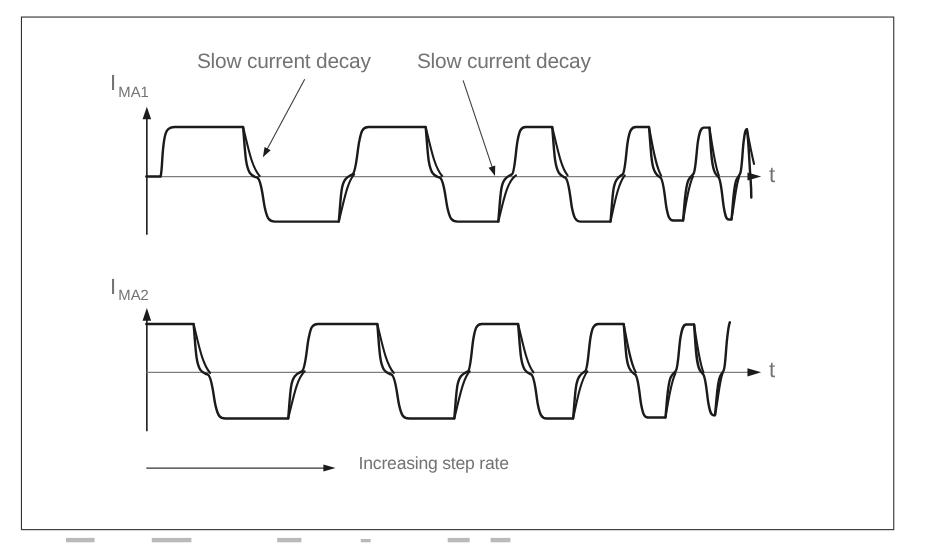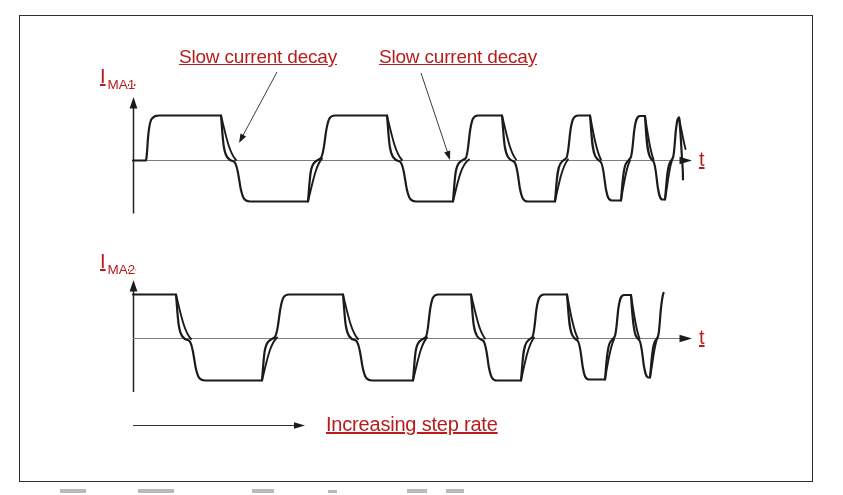--- a/index.html
+++ b/index.html
@@ -1,26 +1,26 @@
 <!DOCTYPE html>
 <html><head>
 <meta charset="utf-8">
 <style>
   html,body{margin:0;padding:0;background:#ffffff;}
   body{width:843px;height:495px;position:relative;overflow:hidden;
        font-family:"Liberation Sans",sans-serif;color:#1f1f1f;}
   .frame{position:absolute;left:19px;top:15px;width:792px;height:465px;
          border:1.6px solid #303030;background:#ffffff;}
   svg.overlay{position:absolute;left:0;top:0;width:843px;height:495px;}
-  .lbl{position:absolute;white-space:nowrap;color:#b91c1c;text-decoration:underline;}
+  .lbl{position:absolute;white-space:nowrap;color:#737373;}
   .ann{font-size:19px;letter-spacing:-0.2px;}
   .cur{font-size:20px;text-align:center;}
   .cur .sub{font-size:13.5px;vertical-align:-6px;letter-spacing:0;margin-left:2px;}
   .tlab{font-size:20px;}
-  .steplab{font-size:20px;letter-spacing:-0.2px;}
+  .steplab{font-size:16px;letter-spacing:-0.2px;}
   .smudge{position:absolute;background:#a3a3a3;opacity:.75;}
   .wave{fill:none;stroke:#1b1b1b;stroke-width:2.2;stroke-linejoin:round;stroke-linecap:round;}
   .decay{fill:none;stroke:#1b1b1b;stroke-width:1.9;stroke-linecap:round;}
   .leader{fill:none;stroke:#3d3d3d;stroke-width:1;}
   .yaxis{stroke:#222222;stroke-width:1.5;}
   .zero{stroke:#7d7d7d;stroke-width:1.2;}
   .steparrow{stroke:#333333;stroke-width:1.1;}
   .arrhead{fill:#1b1b1b;stroke:none;}
 </style>
 </head>

